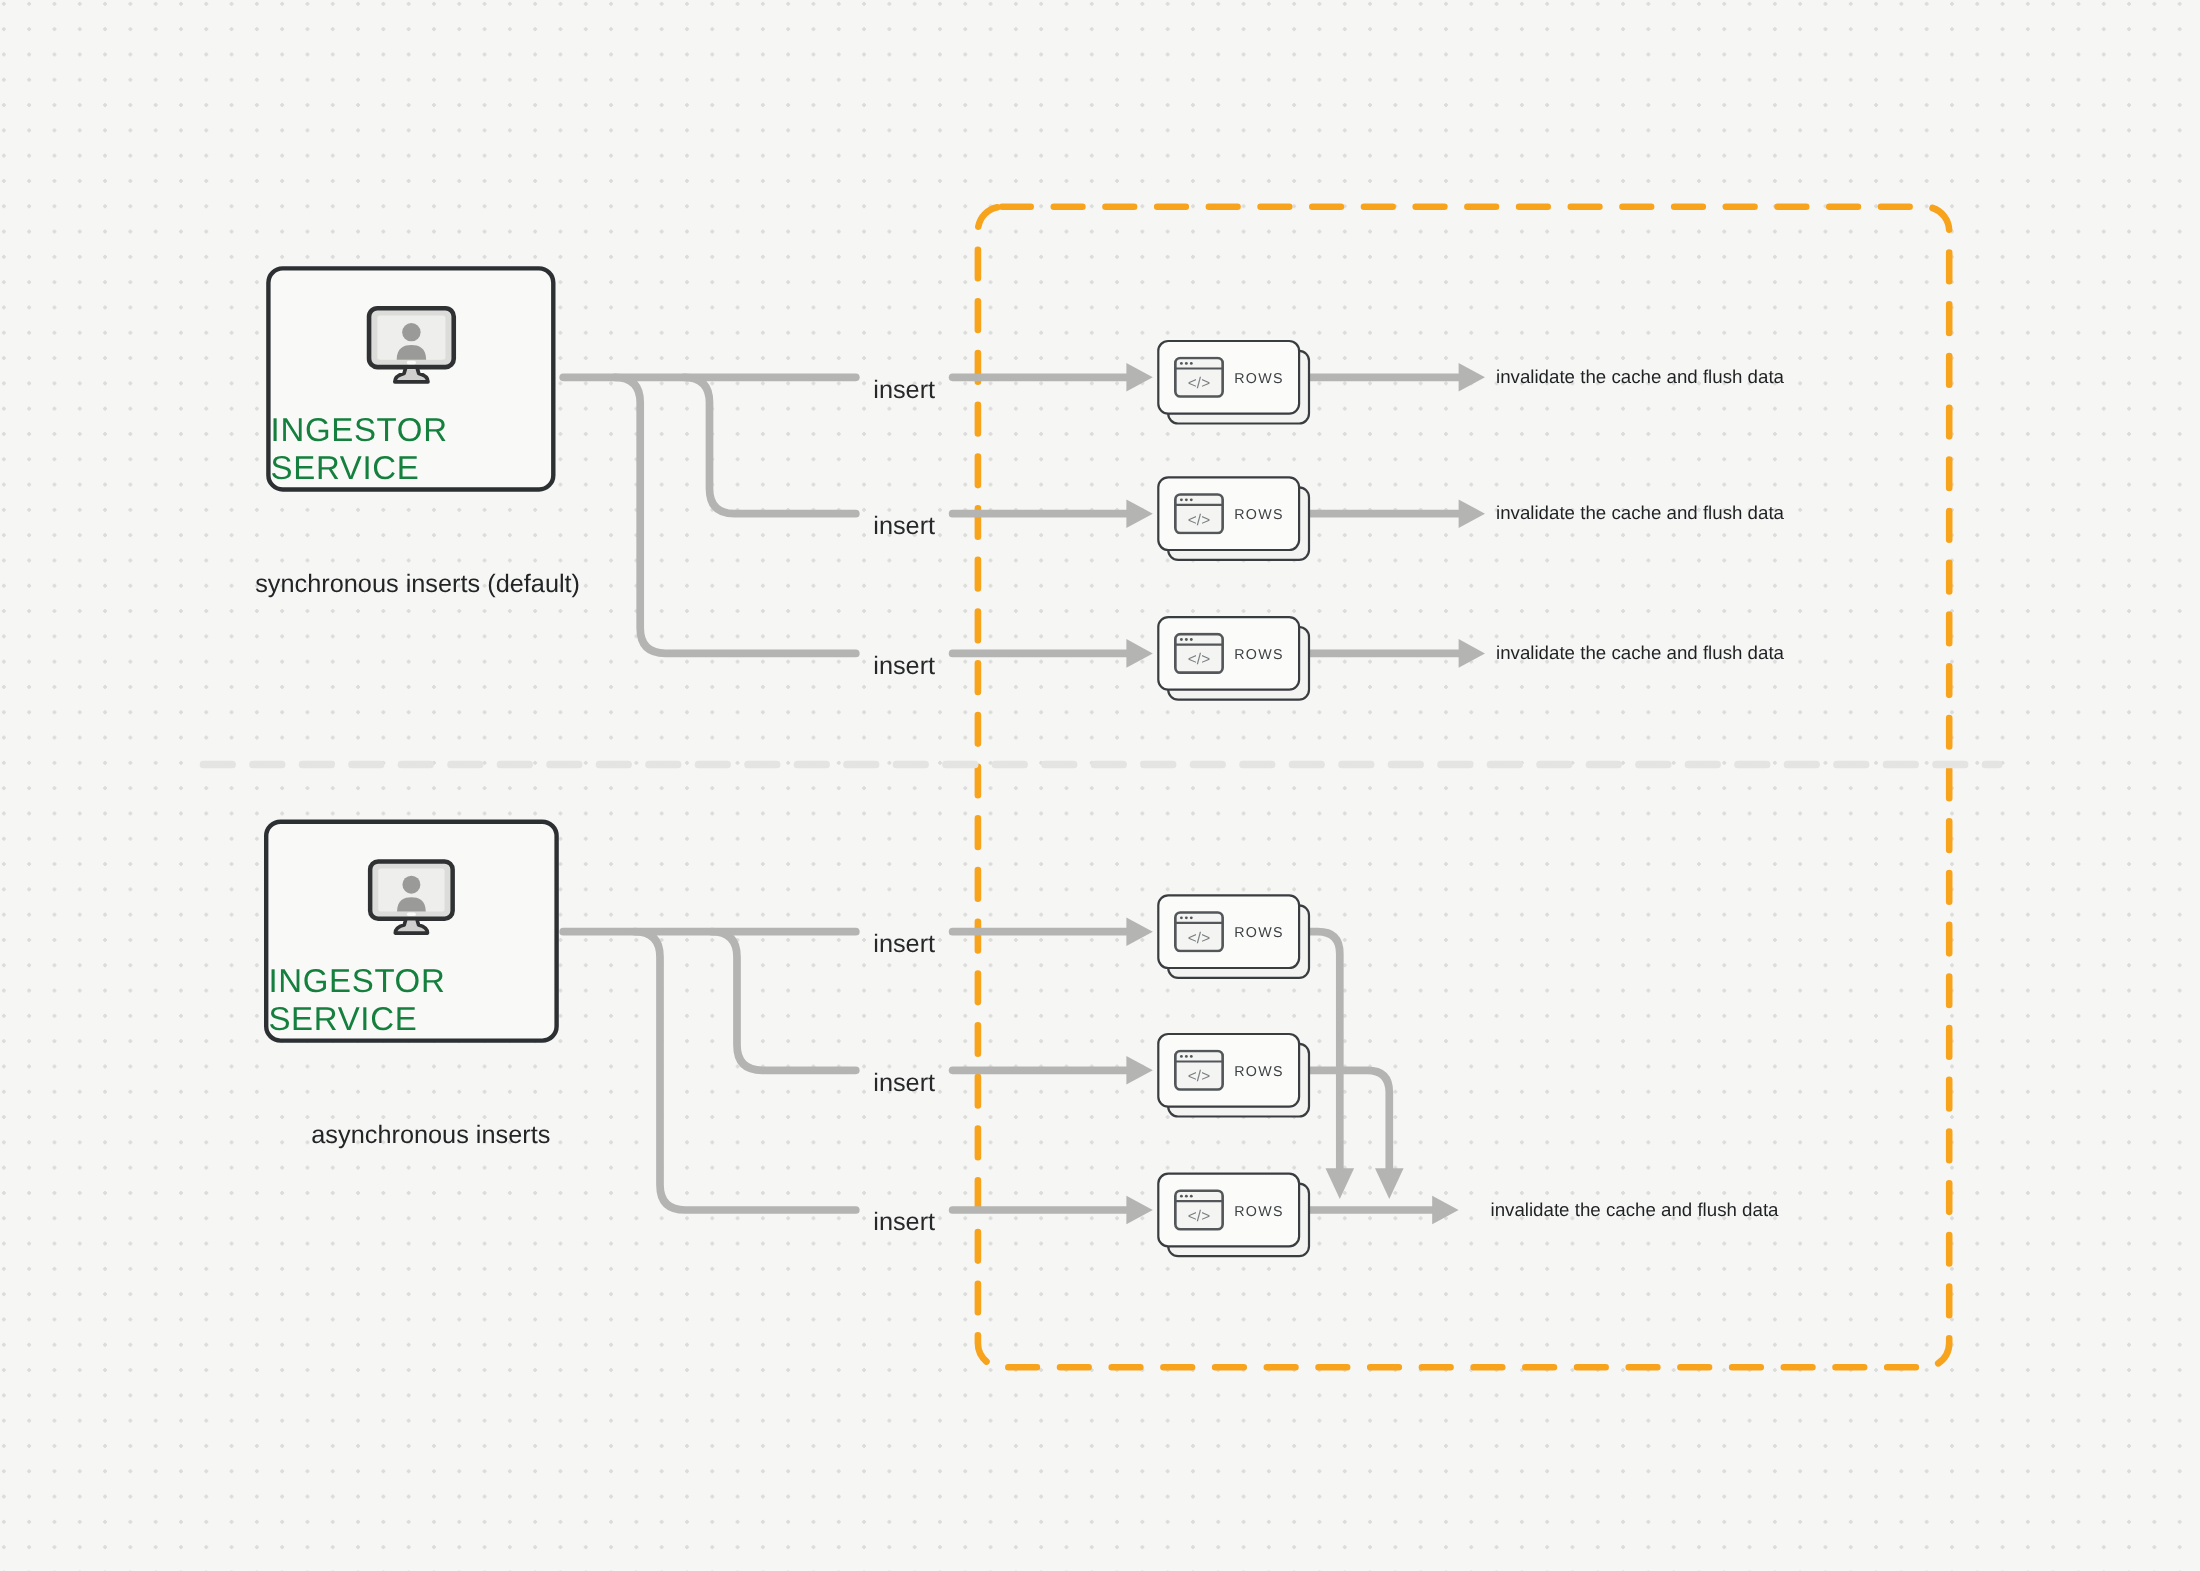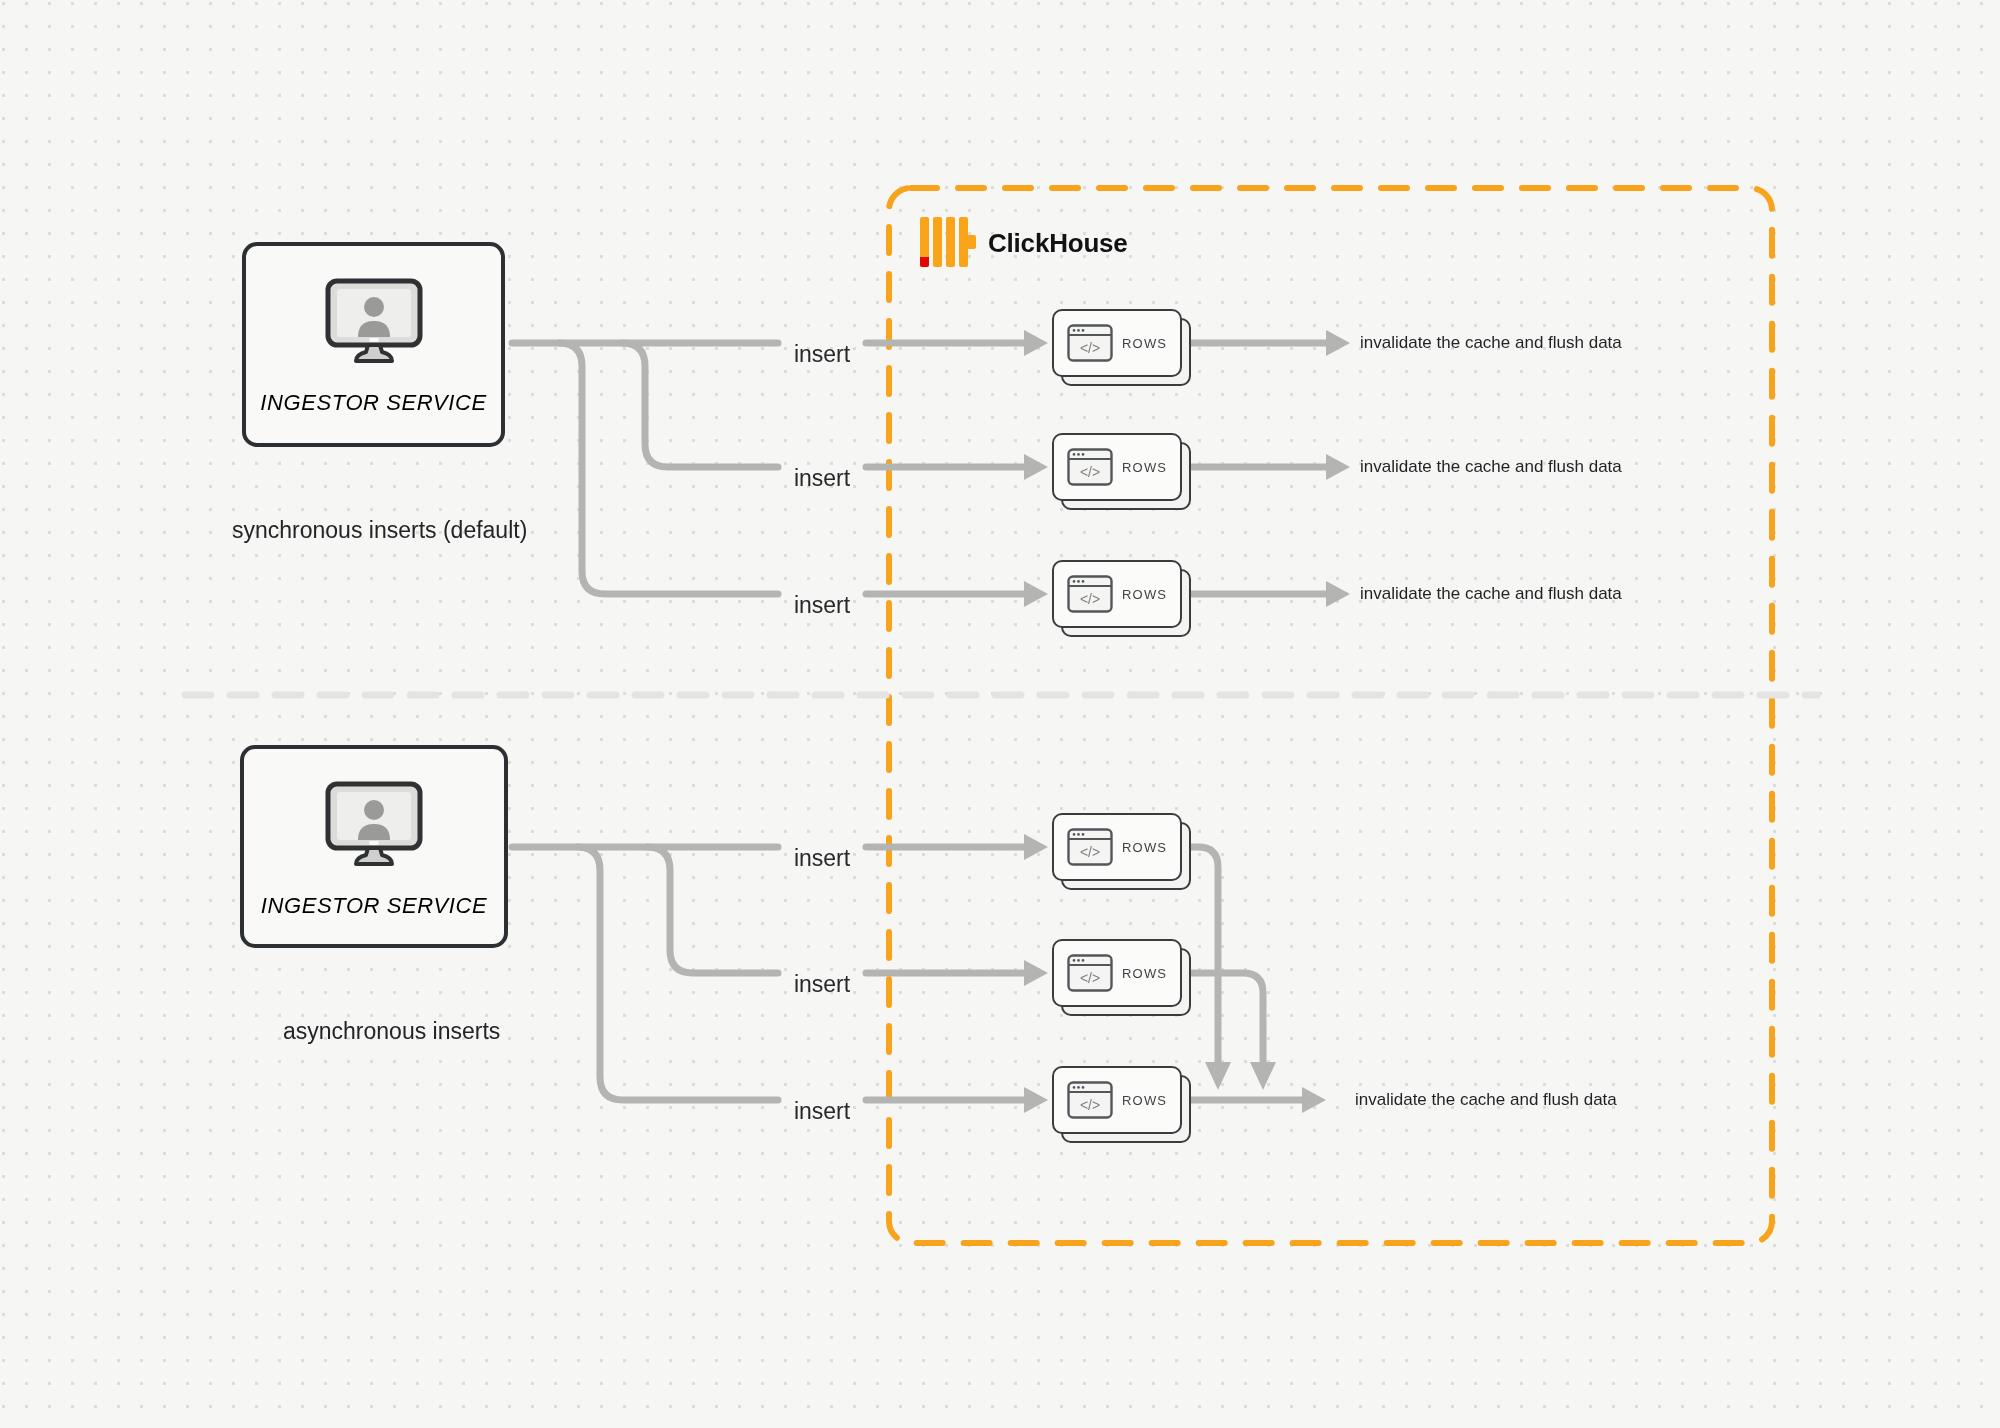--- a/index.html
+++ b/index.html
@@ -12,21 +12,21 @@
   }
   .overlay{position:absolute;left:0;top:0;z-index:1;}
 
   
   .service-box{
     position:absolute;z-index:2;box-sizing:border-box;
     background:#f9f9f8;border:4px solid #2d3033;border-radius:15px;
     display:flex;flex-direction:column;align-items:center;
   }
   .service-box .label{
-    margin-top:22px;font-size:22px;letter-spacing:0.6px;color:#000000;font-style:italic;
+    margin-top:22px;font-size:30px;letter-spacing:0.6px;color:#15803d;
   }
   .monitor{margin-top:30px;}
 
   
   .caption{position:absolute;z-index:2;font-size:23px;font-weight:400;color:#222426;white-space:nowrap;}
 
   
   .insert-label{
     position:absolute;z-index:2;transform:translate(-50%,-50%);
     font-size:23px;color:#26282a;white-space:nowrap;margin-top:11px;
@@ -116,30 +116,20 @@
       <polygon points="1024,960 1024,986 1048,973"></polygon>
       <polygon points="1024,1087 1024,1113 1048,1100"></polygon>
 
       <polygon points="1205,1062 1231,1062 1218,1090"></polygon>
       <polygon points="1250,1062 1276,1062 1263,1090"></polygon>
 
       <polygon points="1302,1087 1302,1113 1326,1100"></polygon>
     </g>
   </svg>
 
-  <div class="ch-logo">
-    <div class="ch-bar b1">
-      <div class="ch-red"></div>
-    </div>
-    <div class="ch-bar b2"></div>
-    <div class="ch-bar b3"></div>
-    <div class="ch-bar b4"></div>
-    <div class="ch-bar-short"></div>
-    <span class="ch-wordmark">ClickHouse</span>
-  </div>
 
   <div class="service-box" style="left:242px;top:242px;width:263px;height:205px;">
     <svg class="monitor" width="104" height="92" viewBox="0 0 104 92">
       <rect x="6" y="5" width="92" height="64" rx="9" fill="#dcdcdb" stroke="#2f3133" stroke-width="5"></rect>
       <rect x="15" y="13" width="74" height="48" rx="3" fill="#eeeeec"></rect>
       <circle cx="52" cy="31" r="10" fill="#9a9a98"></circle>
       <path d="M36 61 C36 48 44 45 52 45 C60 45 68 48 68 61 Z" fill="#9a9a98"></path>
       <rect x="47" y="62" width="10" height="4" rx="2" fill="#fbfbfa"></rect>
       <path d="M46 69 L58 69 L60 76 C68 78 70 82 70 85 L34 85 C34 82 36 78 44 76 Z" fill="#cfcfce" stroke="#2f3133" stroke-width="4" stroke-linejoin="round"></path>
     </svg>

